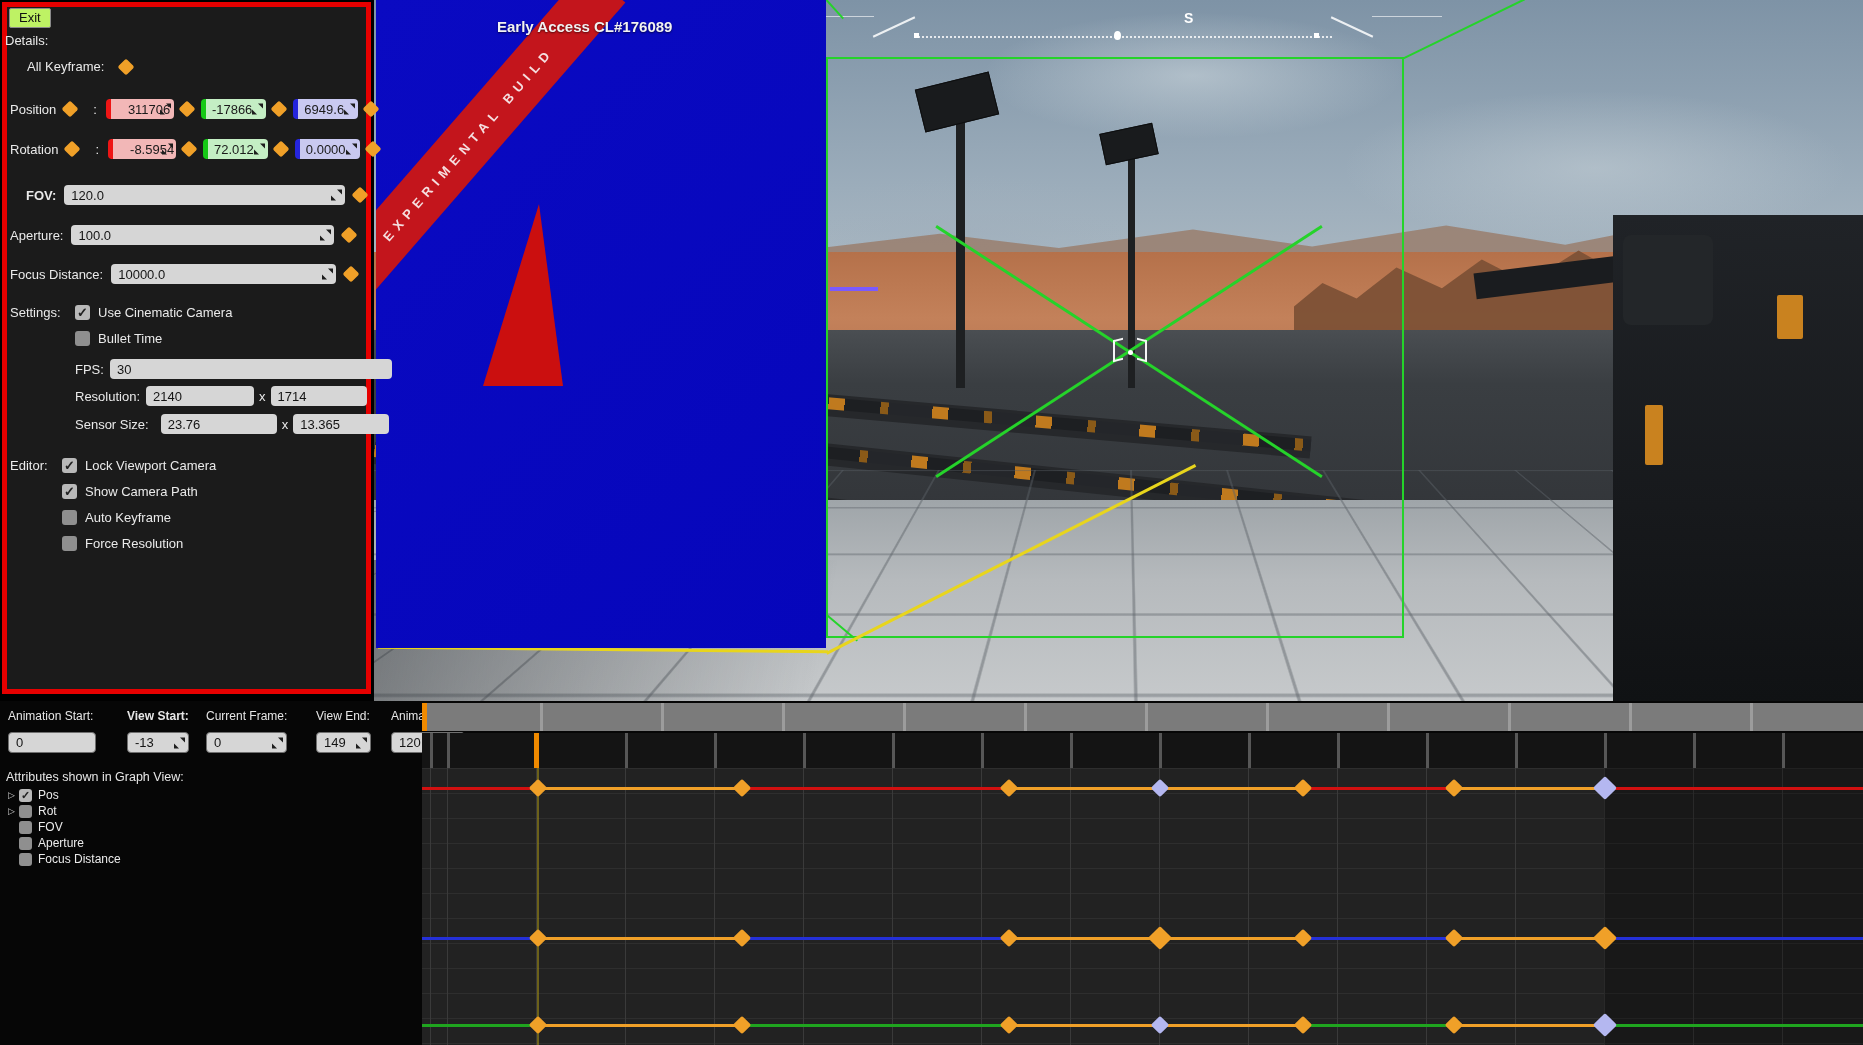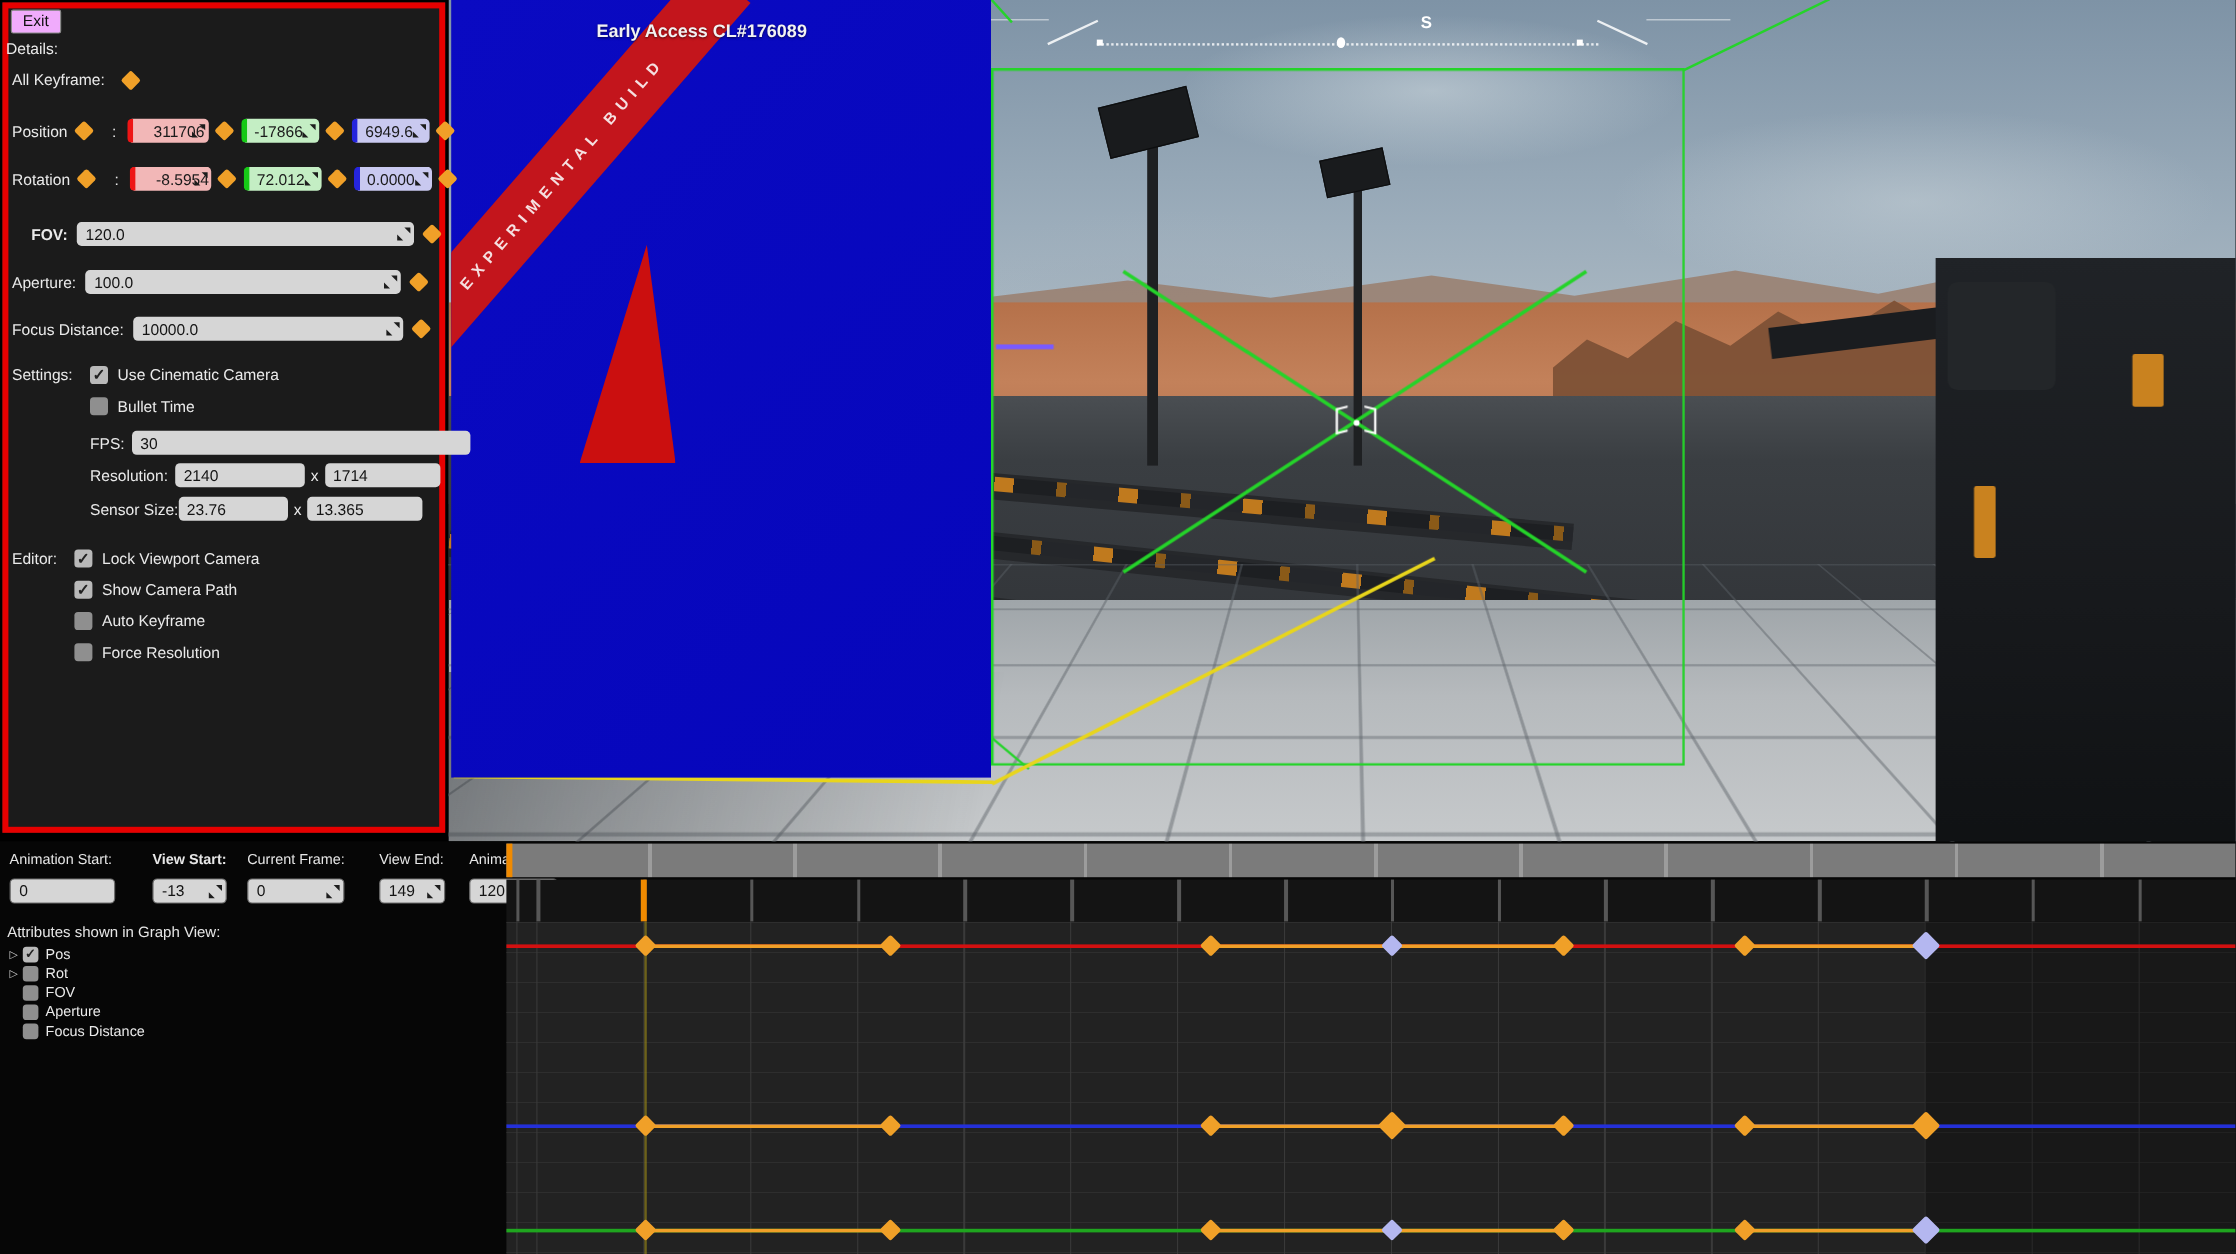--- a/index.html
+++ b/index.html
@@ -5,21 +5,21 @@
   html,body{margin:0;padding:0;background:#000;}
   body{width:1863px;height:1045px;position:relative;overflow:hidden;
        font-family:"Liberation Sans",sans-serif;color:#e8e8e8;-webkit-font-smoothing:antialiased;}
   .abs{position:absolute;}
 
   
   #left-panel{left:2px;top:2px;width:369px;height:692px;background:#1b1b1b;
               border:5px solid #e60000;box-sizing:border-box;z-index:30;}
   .prow{position:absolute;left:0;width:100%;display:flex;align-items:center;font-size:13px;}
   .plabel{color:#eaeaea;}
-  .btn-exit{background:#f0abfc;color:#111;font-size:13px;padding:1px 9px 2px 9px;border-radius:2px;border:1px solid #8a8a8a;}
+  .btn-exit{background:#bef264;color:#111;font-size:13px;padding:1px 9px 2px 9px;border-radius:2px;border:1px solid #8a8a8a;}
   .dm{width:12px;height:12px;background:#f0a028;transform:rotate(45deg);border-radius:2px;display:inline-block;flex:0 0 auto;}
   .axis-field{position:relative;height:20px;border-radius:4px;display:flex;align-items:center;
               font-size:13px;color:#1a1a1a;padding:0 14px 0 6px;box-sizing:border-box;width:68px;}
   .axis-x{background:#f2b7b7;border-left:5px solid #ee1515;padding-left:17px;}
   .axis-y{background:#c4eec4;border-left:5px solid #16c916;}
   .axis-z{background:#c9c9f0;border-left:5px solid #2525dd;}
   .gray-field{position:relative;background:#d6d6d6;border-radius:4px;height:20px;display:flex;
               align-items:center;font-size:13px;color:#141414;padding:0 16px 0 7px;box-sizing:border-box;}
   .adj{position:absolute;right:3px;top:50%;width:11px;height:11px;transform:translateY(-50%);}
   .adj::before{content:"";position:absolute;right:0;top:0;border-top:5px solid #1d1d1d;border-left:5px solid transparent;}
@@ -200,21 +200,21 @@
 </div>
 
 <div id="left-panel" class="abs">
   <div class="prow" style="top:1px;">
       <span style="margin-left:2px;" class="btn-exit">Exit</span>
     </div>
   <div class="prow" style="top:26px;">
       <span class="plabel" style="margin-left:-2px;">Details:</span>
     </div>
   <div class="prow" style="top:52px;">
-    <span class="plabel" style="margin-left:3px;">All Keyframe:</span>
+    <span class="plabel" style="margin-left:20px;">All Keyframe:</span>
     <span class="dm" style="margin-left:16px;"></span>
   </div>
 
   <div class="prow" style="top:92px;">
     <span class="plabel" style="margin-left:3px;width:55px;text-align:right;">Position</span>
     <span class="dm" style="margin-left:8px;"></span>
     <span class="plabel" style="margin-left:17px;">:</span>
     <span class="axis-field axis-x" style="margin-left:9px;">
         <span>311706</span>
         <span class="adj"></span>
@@ -302,21 +302,21 @@
     <span class="gray-field" style="margin-left:6px;width:108px;">
         <span>2140</span>
       </span>
     <span class="plabel" style="margin-left:5px;">x</span>
     <span class="gray-field" style="margin-left:5px;width:96px;">
         <span>1714</span>
       </span>
   </div>
   <div class="prow" style="top:407px;left:68px;">
     <span class="plabel">Sensor Size:</span>
-    <span class="gray-field" style="margin-left:0;width:91px;">
+    <span class="gray-field" style="margin-left:12px;width:116px;">
         <span>23.76</span>
       </span>
     <span class="plabel" style="margin-left:5px;">x</span>
     <span class="gray-field" style="margin-left:5px;width:96px;">
         <span>13.365</span>
       </span>
   </div>
 
   <div class="prow" style="top:451px;">
       <span class="plabel" style="margin-left:3px;">Editor:</span>

